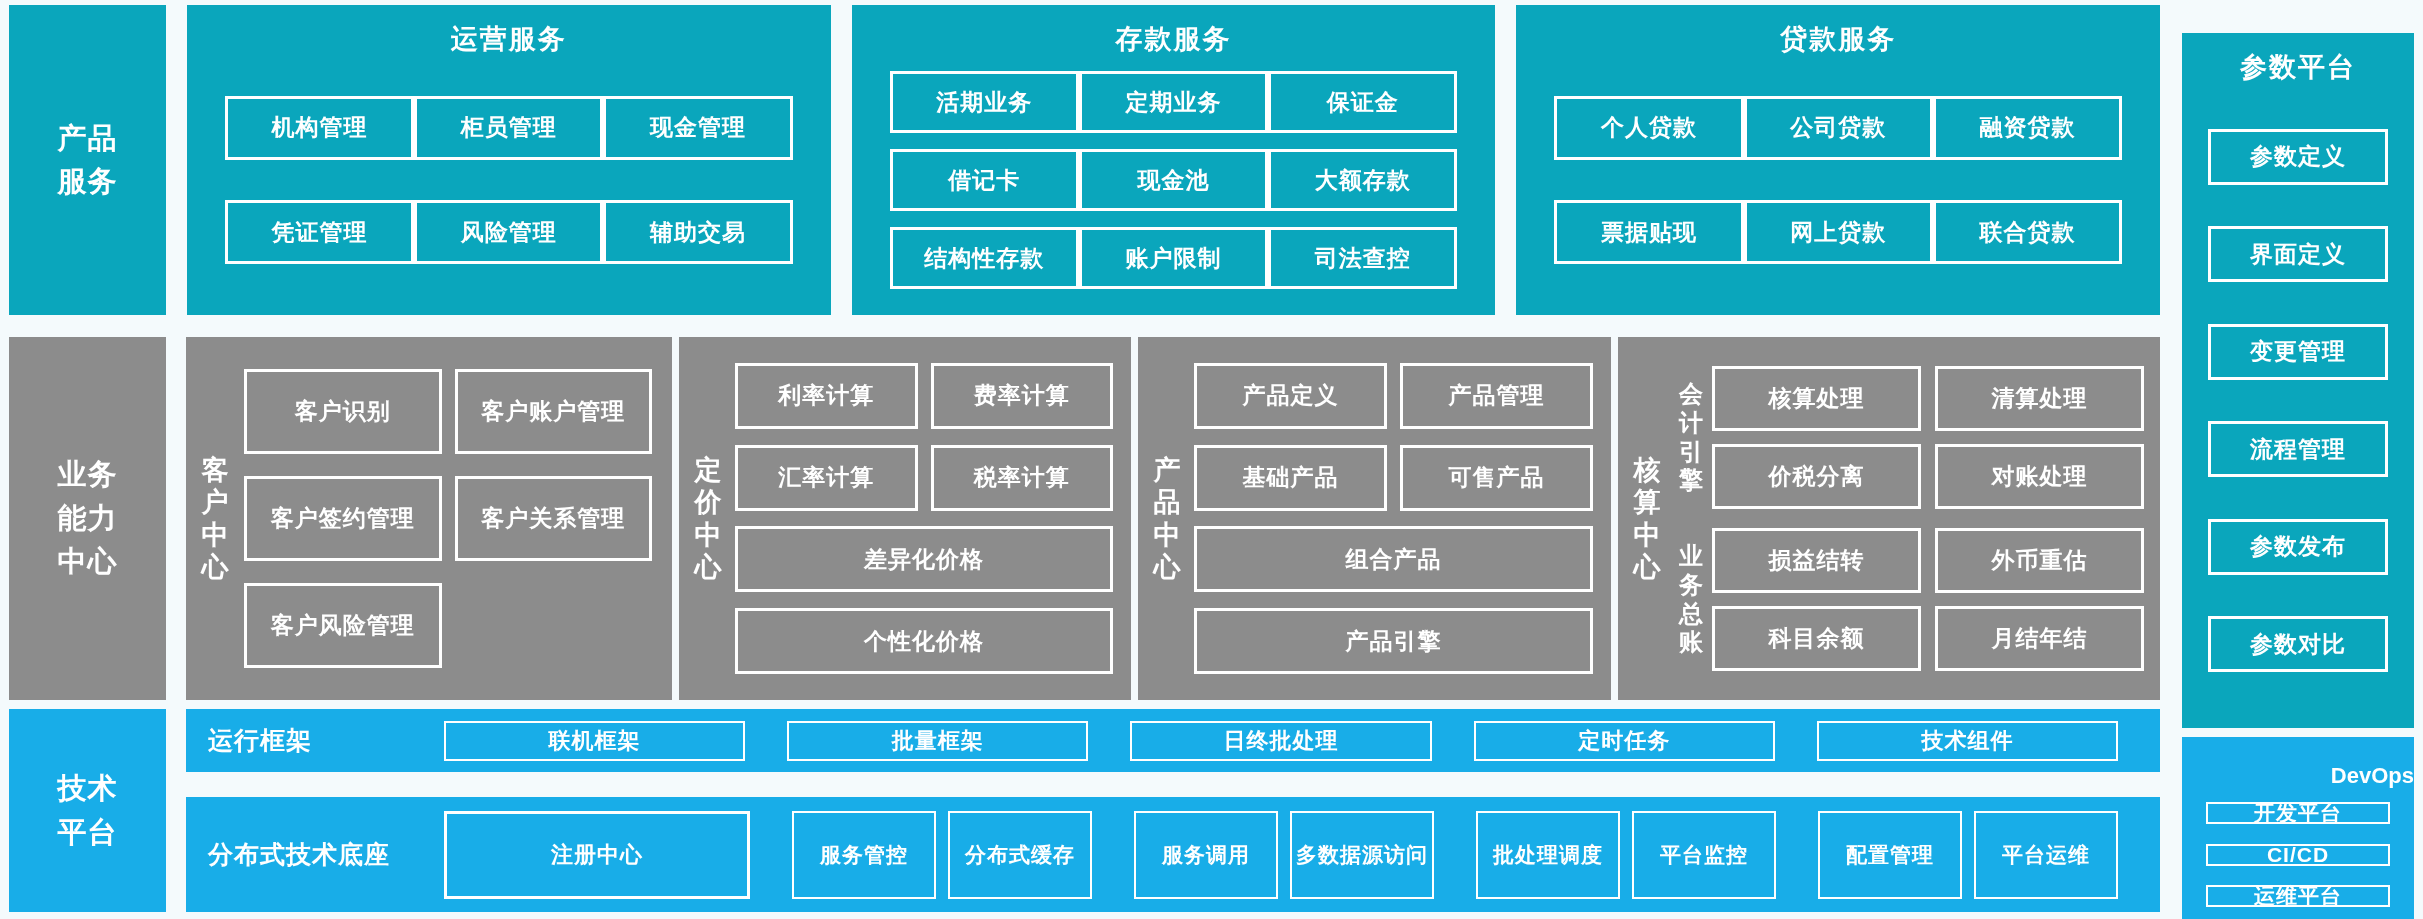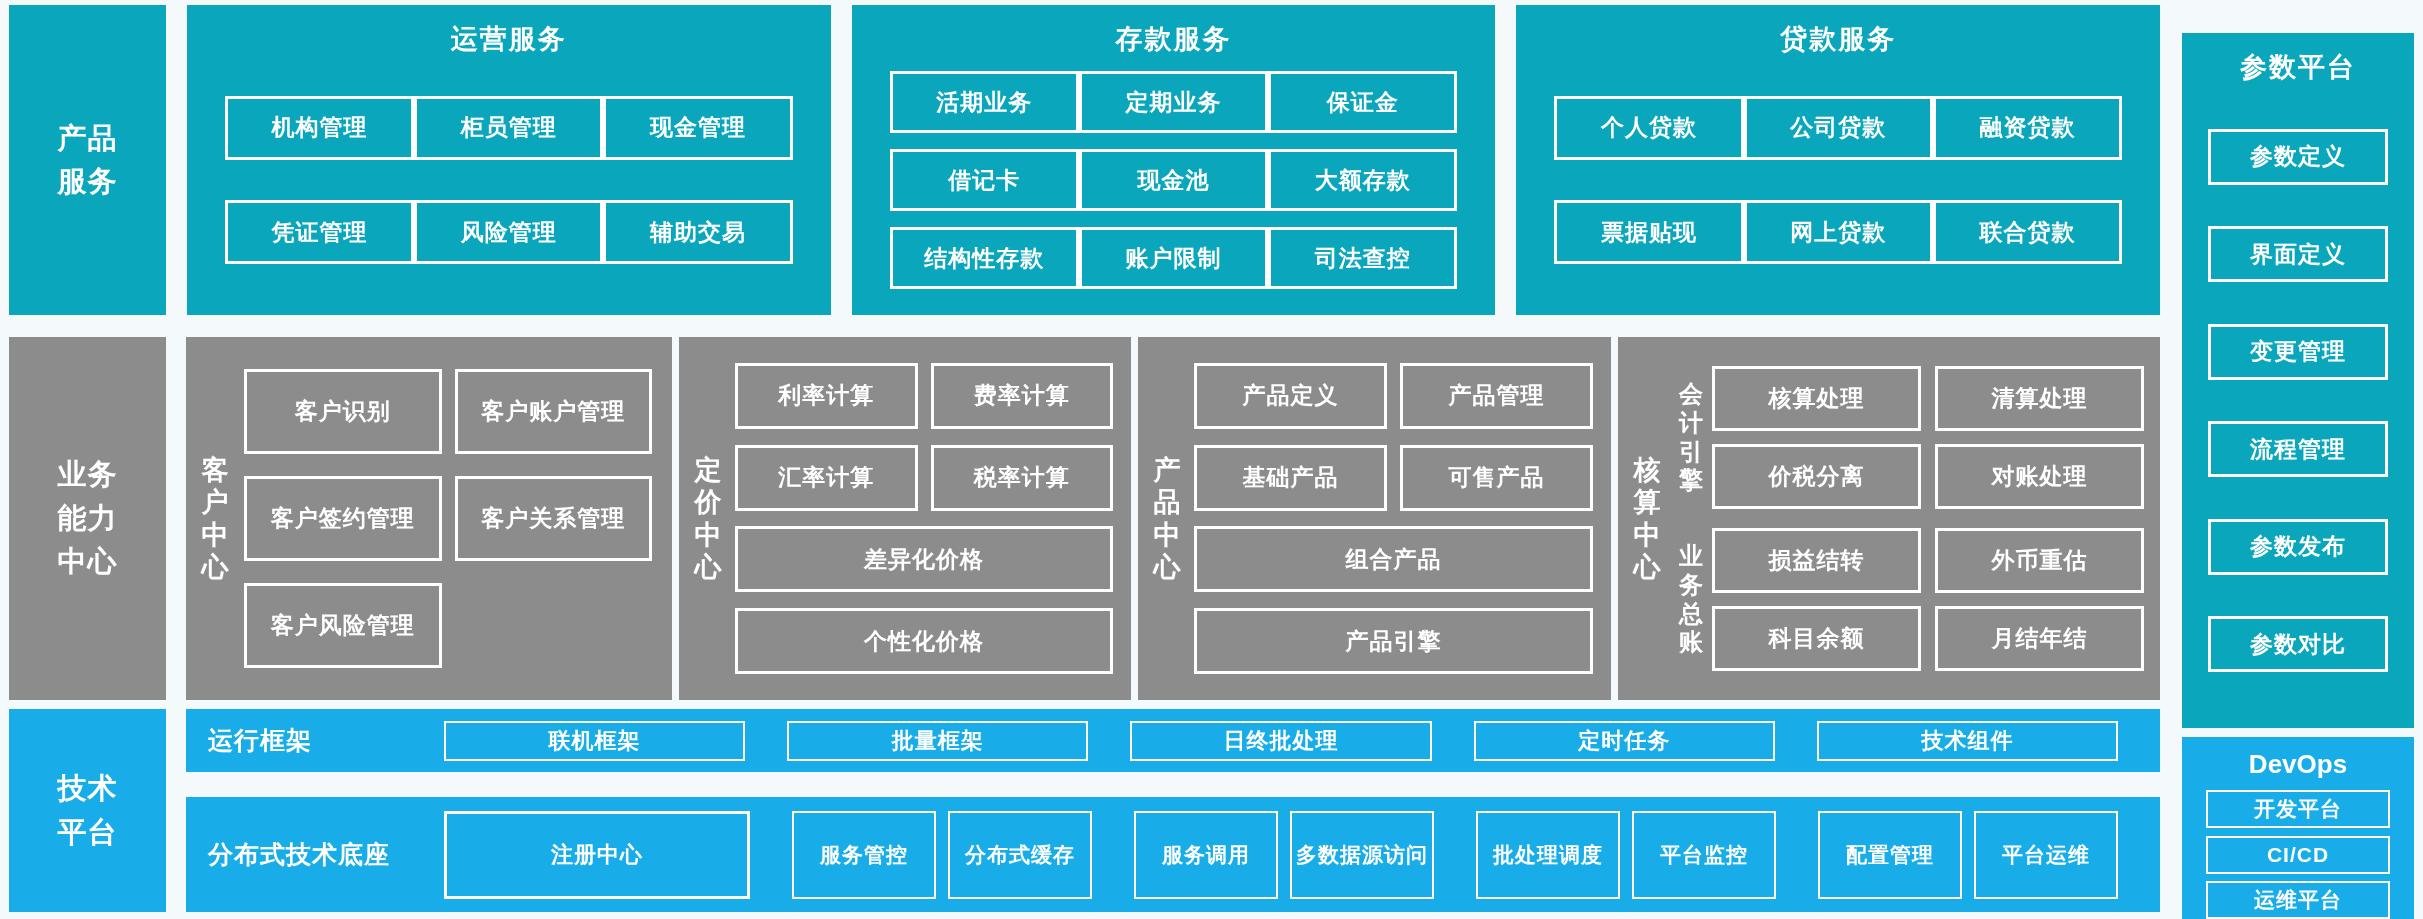--- a/index.html
+++ b/index.html
@@ -42,23 +42,23 @@
   .grid{flex:1;display:grid;align-content:space-evenly;}
   .g3{grid-template-columns:repeat(3,1fr);padding:0 38px 10px;}
   .rows2{grid-auto-rows:64px;}
   .rows3{grid-auto-rows:62px;}
 
   
   .param{height:695px;flex:none;display:flex;flex-direction:column;}
   .param-items{flex:1;display:flex;flex-direction:column;justify-content:space-evenly;padding:4px 26px 14px;}
   .param-items .box{height:56px;flex:none;}
   .devops{height:203px;flex:none;margin-top:9px;display:flex;flex-direction:column;}
-  .devops-title{font-size:26px;text-align:center;padding-top:12px;height:44px;flex:none;font-weight:bold;}
+  .devops-title{font-size:22px;text-align:right;padding-top:26px;height:44px;flex:none;font-weight:bold;}
   .devops-items{flex:1;display:flex;flex-direction:column;justify-content:space-evenly;padding:2px 24px 14px;}
-  .devops-items .box{height:38px;flex:none;border-width:2px;font-size:21px;}
+  .devops-items .box{height:22px;flex:none;border-width:2px;font-size:21px;}
 
   
   .mid-section{display:flex;padding:10px 14px 10px 6px;}
   .w-customer{width:486px;flex:none;}
   .w-pricing{width:452px;flex:none;}
   .w-product{width:473px;flex:none;}
   .w-accounting{flex:1;}
   .v-label{width:46px;flex:none;display:flex;align-items:center;justify-content:center;}
   .v-text{width:1.1em;font-size:27px;line-height:1.2;text-align:center;word-break:break-all;}
   .g2{grid-template-columns:repeat(2,1fr);column-gap:13px;flex:1;}

